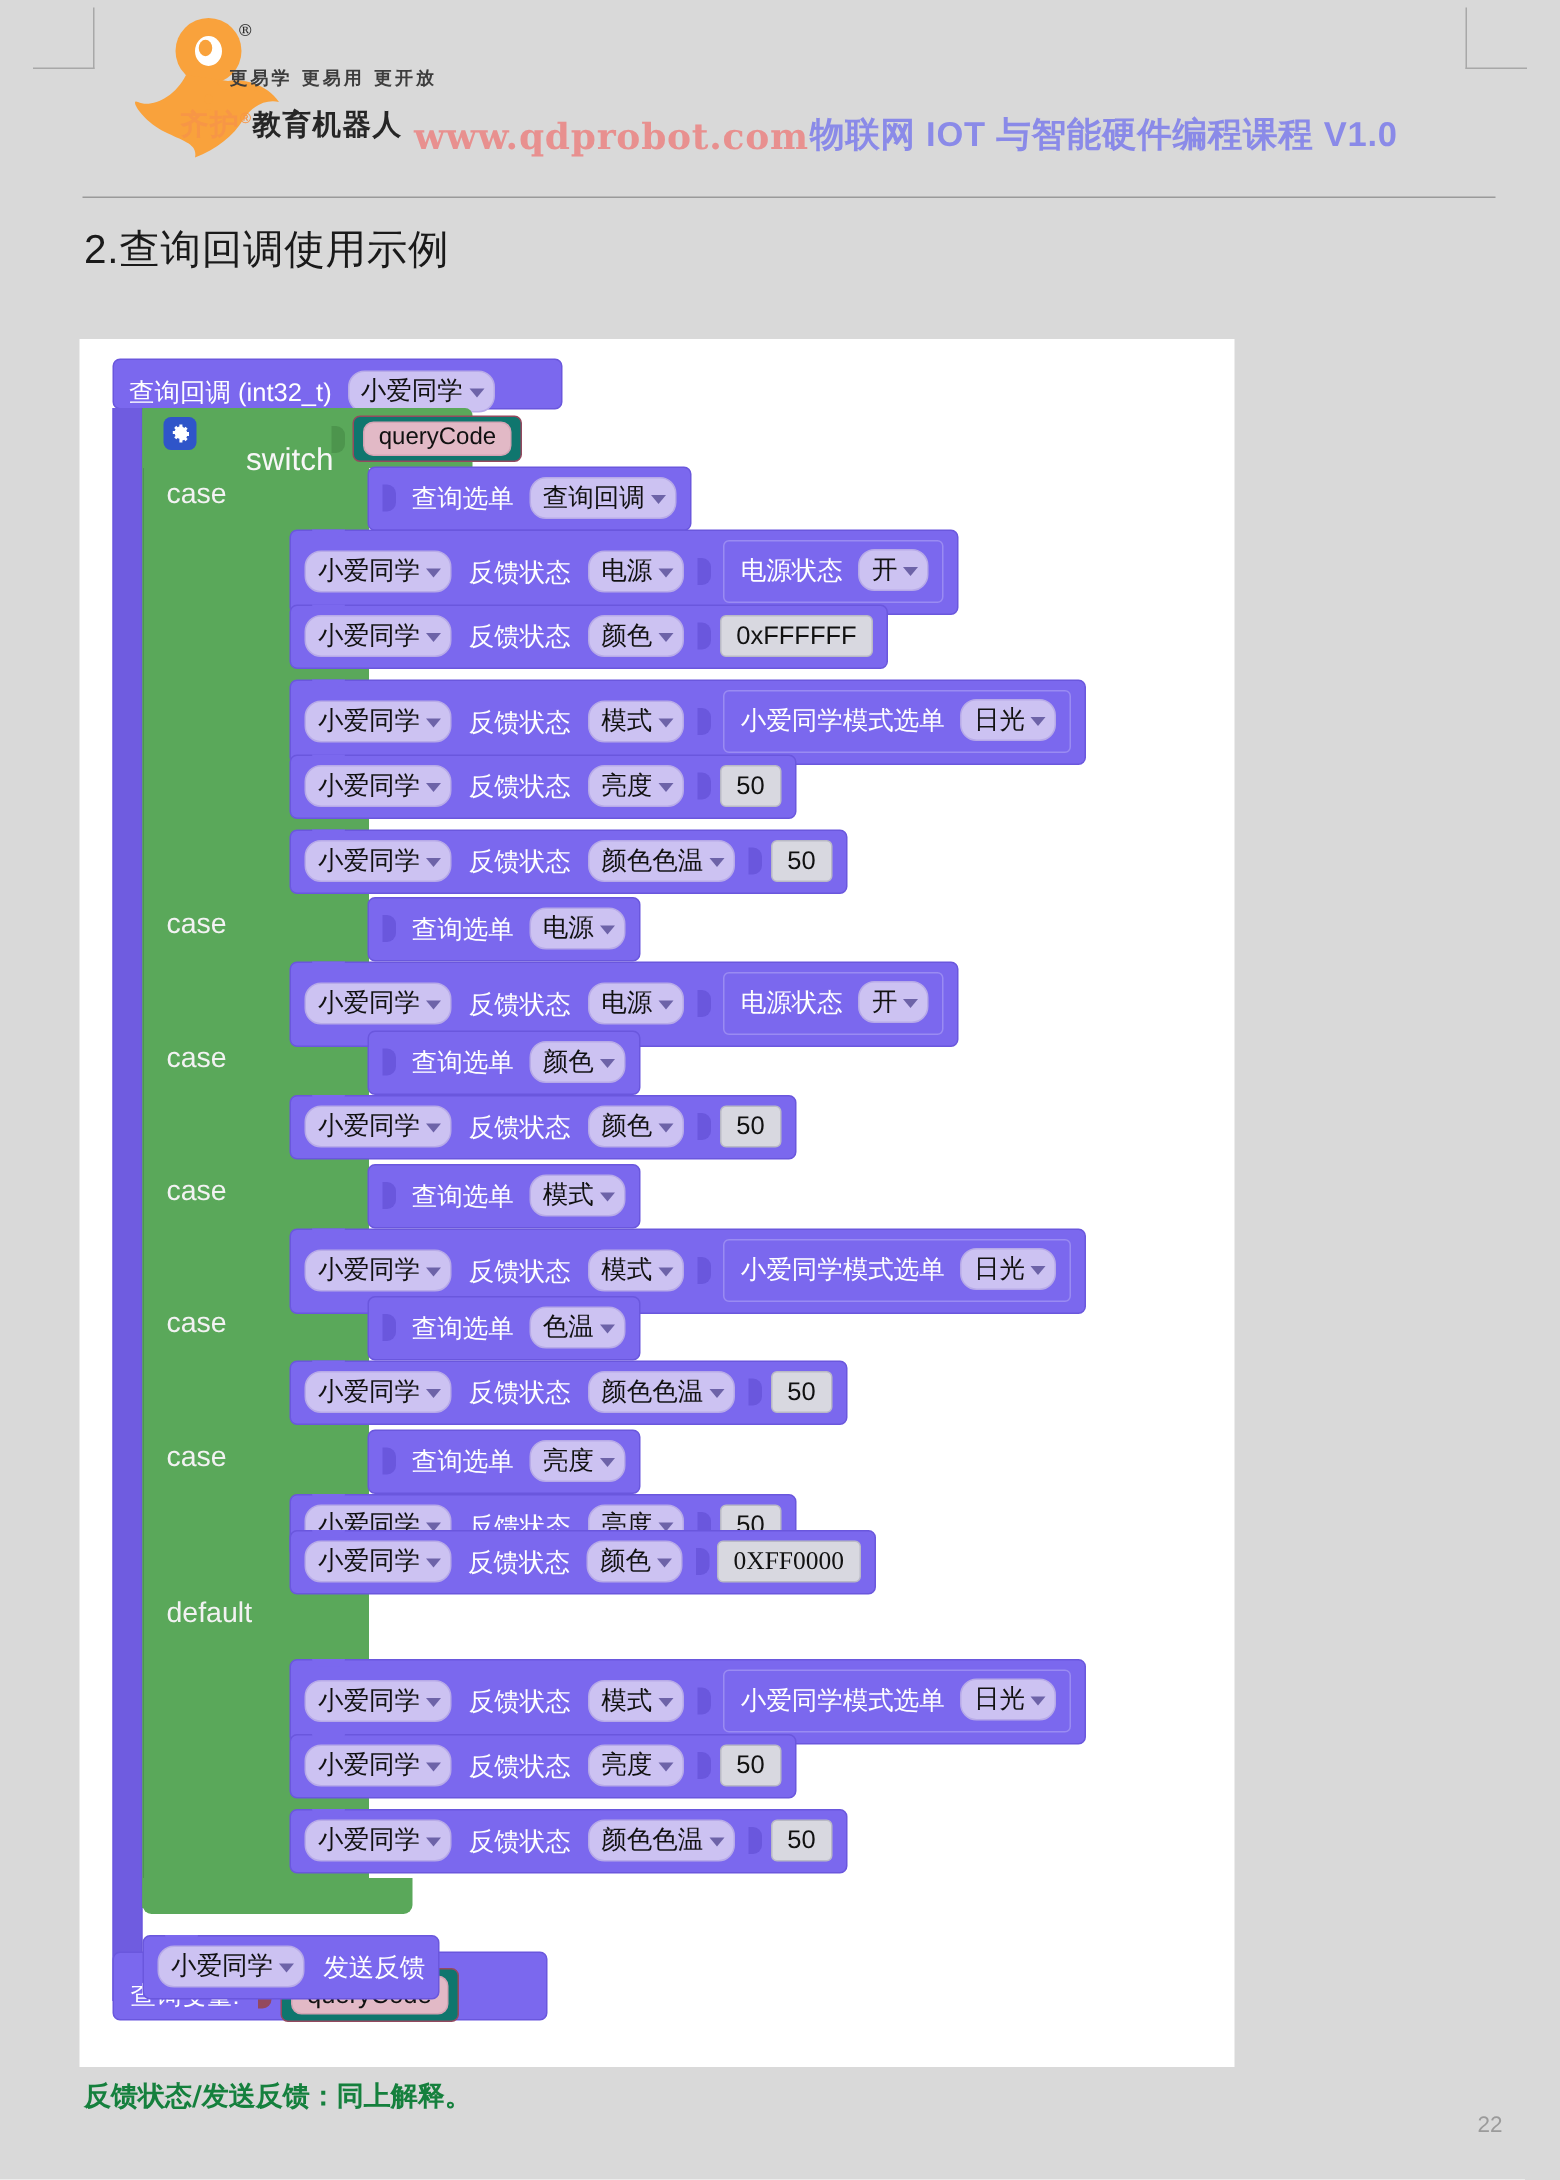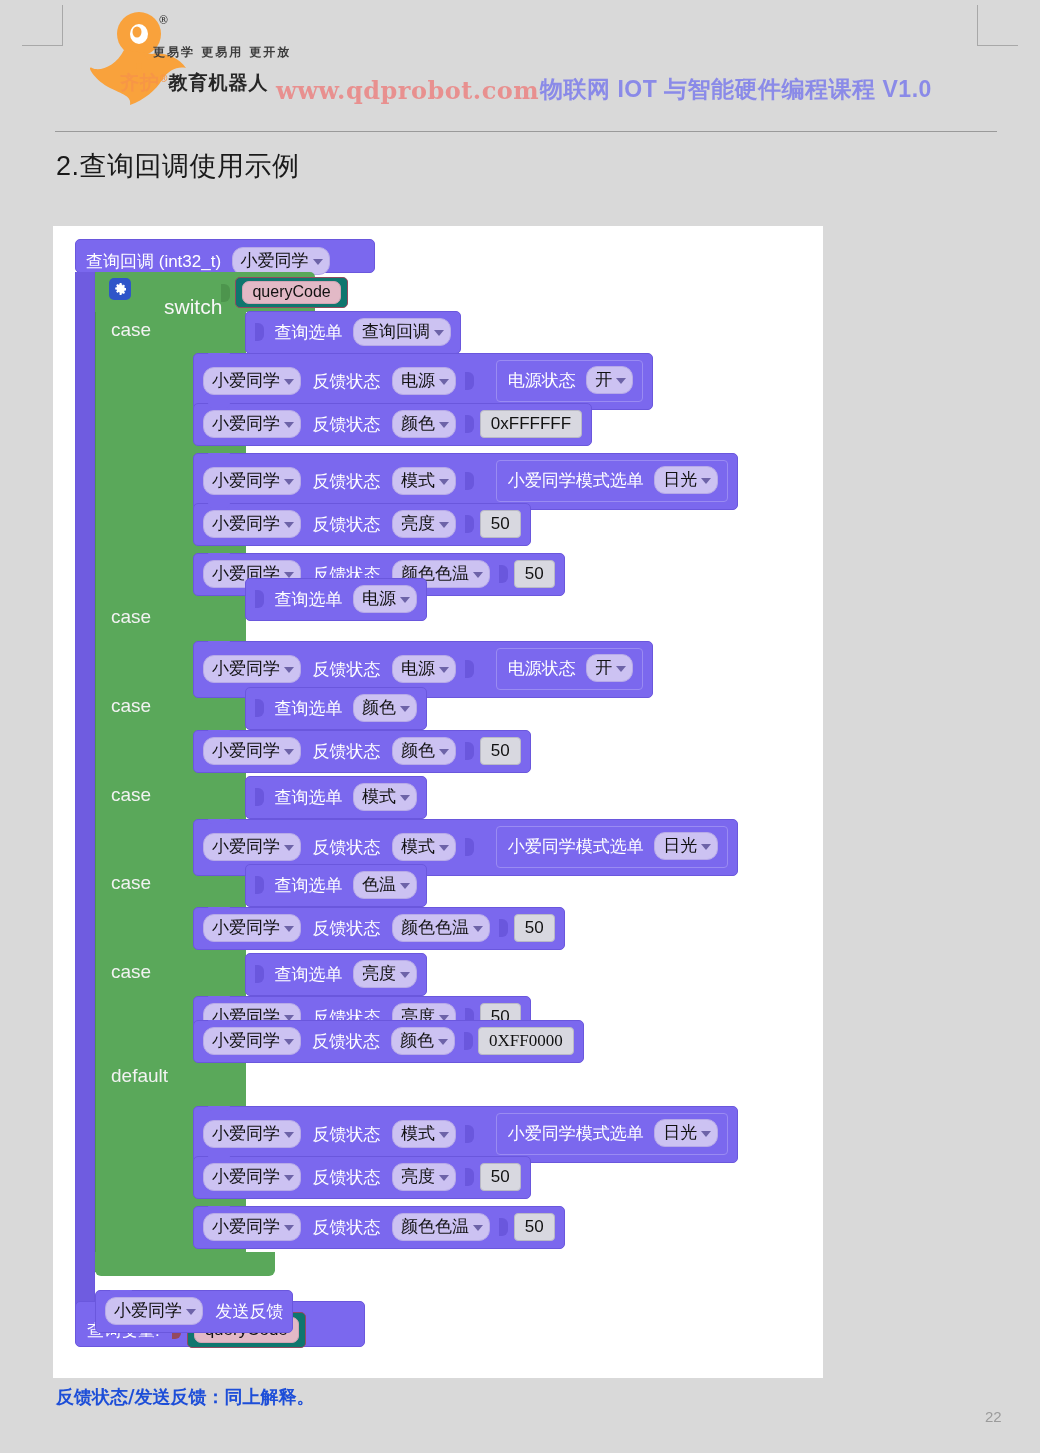--- a/index.html
+++ b/index.html
@@ -79,21 +79,21 @@
   .num{
     display:inline-block;vertical-align:middle;
     background:#d8d8e0;border:1px solid #b9b9c6;border-radius:4px;
     color:#111;font-size:17px;line-height:1;padding:4px 10px 5px 10px;
     white-space:nowrap;
   }
   
   .inner{
     display:inline-block;vertical-align:middle;
     background:#7b68ee;border:1px solid #9a8bf2;border-radius:4px;
-    padding:5px 9px 7px 11px;white-space:nowrap;margin-left:16px;
+    padding:5px 9px 7px 11px;white-space:nowrap;margin-left:2px;
   }
   
   .notch{
     display:inline-block;vertical-align:middle;width:9px;height:18px;
     background:#6a57dd;border-radius:0 6px 6px 0;margin-right:1px;
   }
   .notch-green{background:#4d954d;}
 
   .row{white-space:nowrap;padding:6px 10px 7px 10px;}
 
@@ -120,21 +120,21 @@
   }
   .gear{
     position:absolute;width:22px;height:22px;border-radius:5px;background:#2f55c9;
   }
   .gear svg{display:block;margin:3px;}
 
   
   .caption{
     position:absolute;left:56px;top:1385px;
     font-family:"DejaVu Serif","Liberation Serif",serif;
-    font-size:18px;font-weight:700;color:#1d4ed8;
+    font-size:18px;font-weight:700;color:#15803d;
   }
   .pageno{
     position:absolute;left:985px;top:1408px;
     font-size:15px;color:#9b9b9b;
   }
 </style>
 </head>
 <body>
 
 <div class="crop tl"></div>
@@ -271,21 +271,21 @@
     <div class="row">
       <span class="fld"><span>小爱同学</span><i class="arrow"></i></span>
       <span class="lbl" style="margin:0 7px;">反馈状态</span>
       <span class="fld"><span>颜色色温</span><i class="arrow"></i></span>
       <span class="notch" style="margin-left:5px;"></span>
       <span class="num">50</span>
     </div>
   </div>
 
   <div class="green-case-label" style="left:58px;top:381px;">case</div>
-  <div class="stmt" style="left:192px;top:352px;text-align:right;">
+  <div class="stmt" style="left:192px;top:372px;text-align:right;">
     <div class="row">
       <span class="notch" style="margin-right:6px;"></span>
       <span class="lbl">查询选单</span>
       <span class="fld" style="margin-left:6px;"><span>电源</span><i class="arrow"></i></span>
     </div>
   </div>
   <div class="stmt" style="left:140px;top:415px;">
     <div class="nub"></div>
     <div class="row">
       <span class="fld"><span>小爱同学</span><i class="arrow"></i></span>

